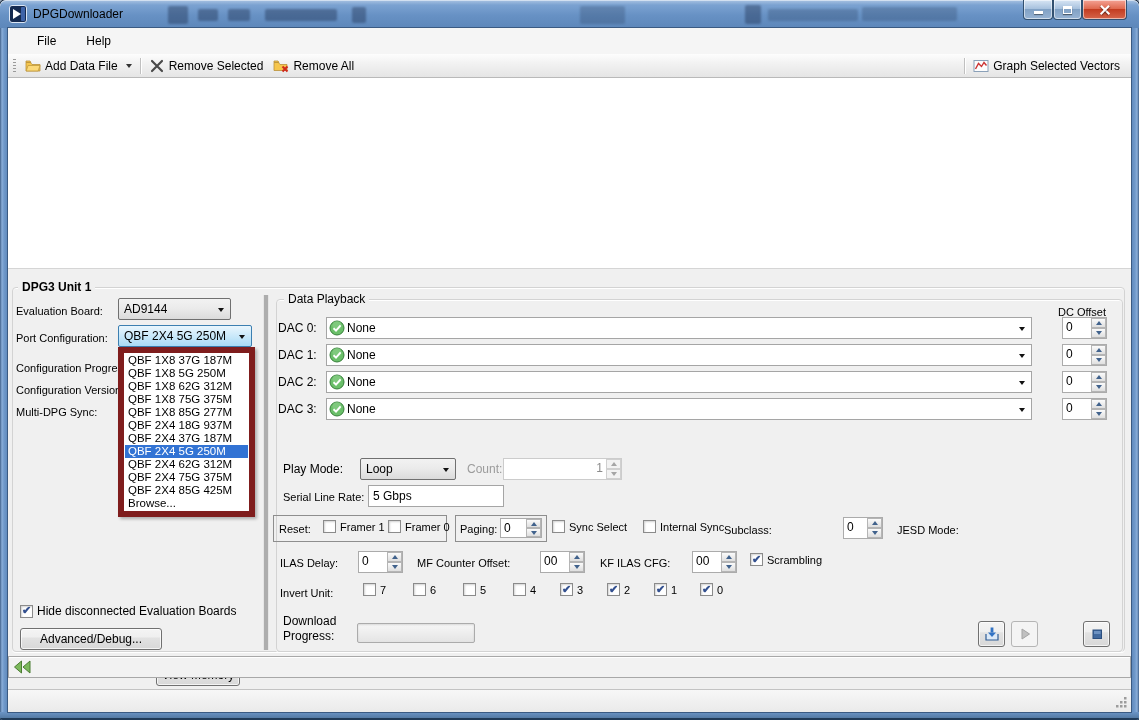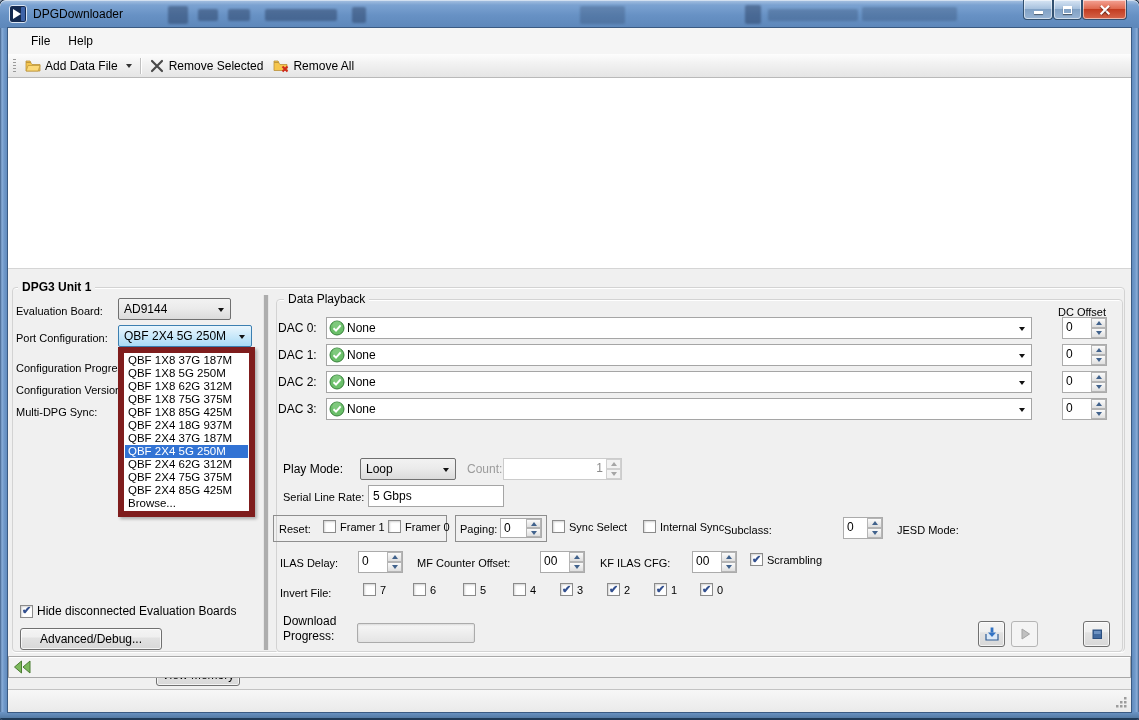--- a/index.html
+++ b/index.html
@@ -29,21 +29,21 @@
   .winbtn.close{background:linear-gradient(#f4a395 0%,#e06a50 45%,#c23a1e 46%,#d6654a 100%);}
   .glyph-min{width:9px;height:3px;background:#fff;margin-top:6px;box-shadow:0 1px 1px rgba(0,0,0,.45);}
   .glyph-max{width:9px;height:8px;border:1px solid #fff;border-top:3px solid #fff;box-shadow:0 1px 1px rgba(0,0,0,.45);}
   .glyph-x{position:relative;width:12px;height:12px;}
   .glyph-x::before,.glyph-x::after{content:"";position:absolute;left:0;top:5px;width:12px;height:2.4px;background:#fff;
      box-shadow:0 1px 1px rgba(0,0,0,.4);}
   .glyph-x::before{transform:rotate(45deg);} .glyph-x::after{transform:rotate(-45deg);}
   
   .client{position:absolute;left:8px;top:28px;width:1123px;height:684px;background:#f0f0f0;
      box-shadow:0 0 0 1px #3a5a82;}
-  .menubar{position:absolute;left:0;top:0;width:1123px;height:26px;background:#f5f5f5;display:flex;align-items:center;padding-left:14px;}
+  .menubar{position:absolute;left:0;top:0;width:1123px;height:26px;background:#f5f5f5;display:flex;align-items:center;padding-left:20px;gap:12px;}
   .menu-item{padding:0 9px;line-height:26px;font-size:12px;}
   .toolbar{position:absolute;left:0;top:26px;width:1123px;height:24px;display:flex;align-items:center;
      background:linear-gradient(#fdfdfd,#f2f2f2 40%,#e5e5e5);border-bottom:1px solid #b9b9b9;padding:0 6px 0 4px;}
   .tb-grip{width:3px;height:14px;margin:0 4px 0 1px;
      background-image:repeating-linear-gradient(#9a9a9a 0 1px,transparent 1px 3px);}
   .tb-btn{display:flex;align-items:center;gap:4px;padding:0 5px;height:22px;font-size:12px;white-space:nowrap;}
   .tb-sep{width:1px;height:16px;background:#c0c0c0;box-shadow:1px 0 0 #fff;margin:0 3px;}
   .dd-arrow{width:0;height:0;border-left:3.5px solid transparent;border-right:3.5px solid transparent;border-top:4px solid #333;margin-left:4px;}
   .tb-right{margin-left:auto;display:flex;align-items:center;}
   .content{position:absolute;left:0;top:50px;width:1123px;height:190px;background:#fff;}
@@ -167,20 +167,30 @@
         <span>Remove Selected</span>
       </div>
       <div class="tb-btn">
         <svg class="icon16" viewBox="0 0 16 16">
           <polygon points="1,4.5 5.5,4.5 7,6.5 14,6.5 14,12.5 1,12.5" fill="#f6c64d" stroke="#b9913a" stroke-width="0.8"></polygon>
           <polygon points="1,4.5 1,3 5,3 6,4.5" fill="#f6c64d" stroke="#b9913a" stroke-width="0.8"></polygon>
           <path d="M9.5 8.5 L14.5 13.5 M14.5 8.5 L9.5 13.5" stroke="#cf2a1b" stroke-width="2"></path>
         </svg>
         <span>Remove All</span>
       </div>
+      <div class="tb-right">
+        <div class="tb-sep"></div>
+        <div class="tb-btn">
+          <svg class="icon16" viewBox="0 0 16 16">
+            <rect x="1" y="2.5" width="14" height="11" fill="#fdfdfd" stroke="#8aa0b8" stroke-width="1"></rect>
+            <polyline points="2.5,11 5.5,5.5 8.5,8.5 11,4.5 13.5,7.5" fill="none" stroke="#cc3333" stroke-width="1.4"></polyline>
+          </svg>
+          <span>Graph Selected Vectors</span>
+        </div>
+      </div>
     </div>
 
     <div class="content"></div>
 
     <div class="panelbg"></div>
 
     <div class="grp" style="left:4px;top:259px;width:1113px;height:365px;"></div>
     <div class="grp-label bold" style="left:10px;top:252px;">DPG3 Unit 1</div>
 
     <div class="lbl" style="left:8px;top:276px;">Evaluation Board:</div>
@@ -197,21 +207,21 @@
 
     <div class="lbl" style="left:8px;top:333px;">Configuration Progress:</div>
     <div class="lbl" style="left:8px;top:355px;">Configuration Version:</div>
     <div class="lbl" style="left:8px;top:377px;">Multi-DPG Sync:</div>
 
     <div class="dropdown" style="left:110px;top:319px;width:137px;">
       <div class="dd-item">QBF 1X8 37G 187M</div>
       <div class="dd-item">QBF 1X8 5G 250M</div>
       <div class="dd-item">QBF 1X8 62G 312M</div>
       <div class="dd-item">QBF 1X8 75G 375M</div>
-      <div class="dd-item">QBF 1X8 85G 425M</div>
+      <div class="dd-item">QBF 1X8 85G 277M</div>
       <div class="dd-item">QBF 2X4 18G 937M</div>
       <div class="dd-item">QBF 2X4 37G 187M</div>
       <div class="dd-item selected">QBF 2X4 5G 250M</div>
       <div class="dd-item">QBF 2X4 62G 312M</div>
       <div class="dd-item">QBF 2X4 75G 375M</div>
       <div class="dd-item">QBF 2X4 85G 425M</div>
       <div class="dd-item">Browse...</div>
     </div>
 
     <div class="cbrow" style="left:12px;top:576px;">
@@ -381,21 +391,21 @@
           <div class="dn"></div>
         </div>
     </div>
     <div class="cbrow" style="left:742px;top:525px;">
       <span class="cb checked">
           <span class="mark">✔</span>
         </span>
       <span class="cb-label">Scrambling</span>
     </div>
 
-    <div class="lbl" style="left:272px;top:558px;">Invert File:</div>
+    <div class="lbl" style="left:272px;top:558px;">Invert Unit:</div>
     <div class="cbrow" style="left:355px;top:555px;">
       <span class="cb"></span>
       <span class="cb-label">7</span>
     </div>
     <div class="cbrow" style="left:405px;top:555px;">
       <span class="cb"></span>
       <span class="cb-label">6</span>
     </div>
     <div class="cbrow" style="left:455px;top:555px;">
       <span class="cb"></span>

